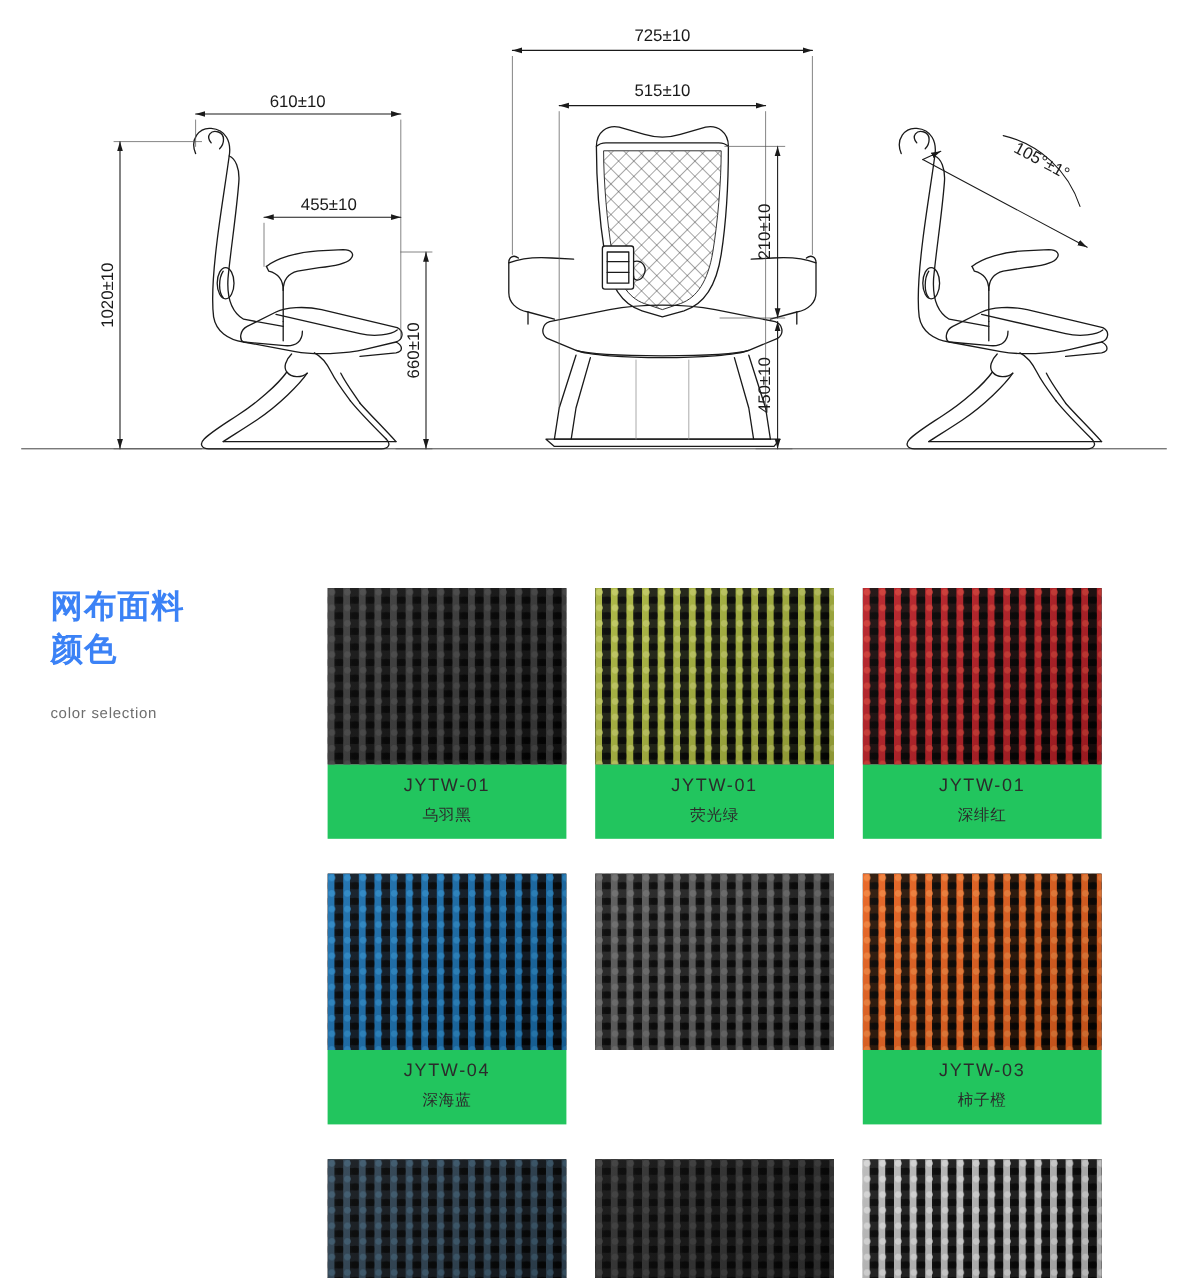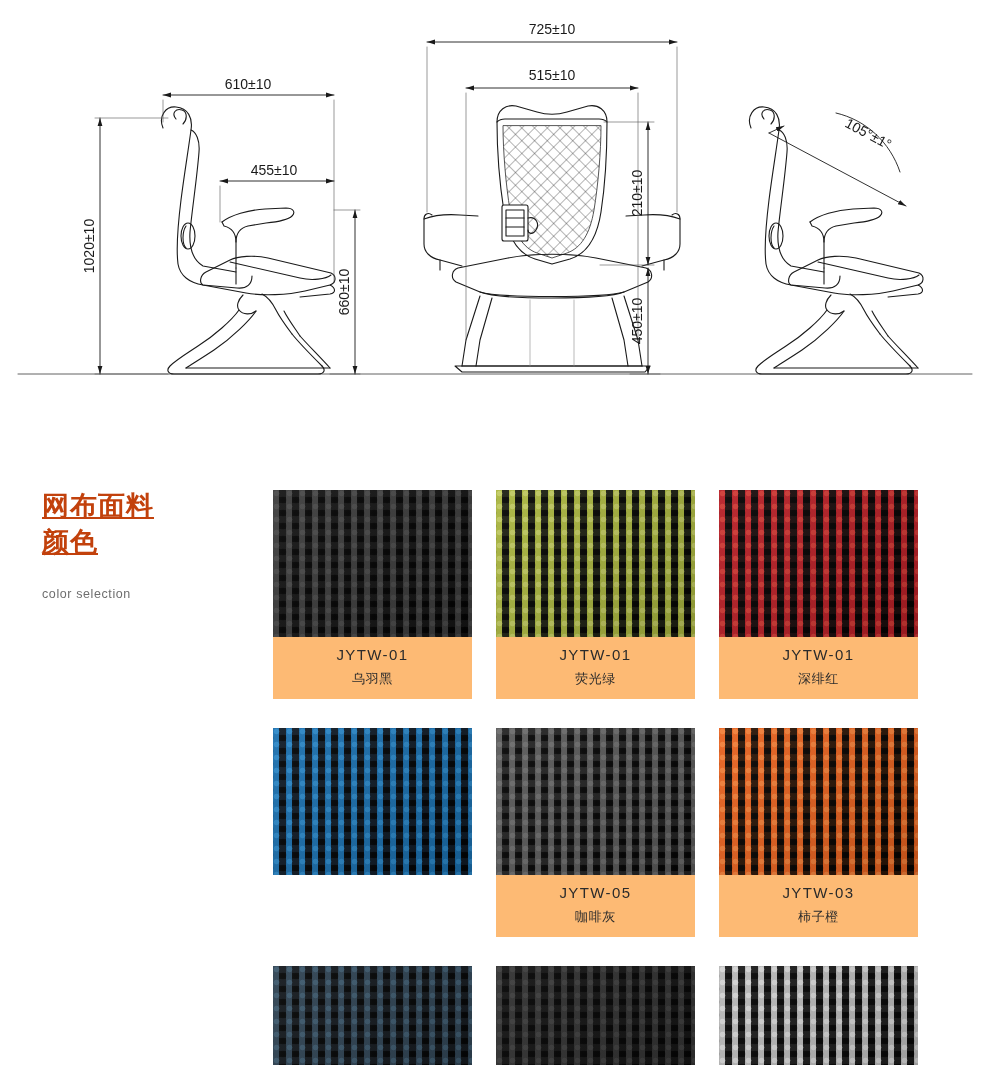--- a/index.html
+++ b/index.html
@@ -38,25 +38,24 @@
   #heading-block {
     position: absolute;
     left: 42px;
     top: 28px;
     width: 210px;
   }
   #heading-cn {
     font-family: "DejaVu Sans", "Liberation Sans", sans-serif;
     font-size: 27px;
     font-weight: bold;
-    color: #c2410c;
+    color: #3b82f6;
     line-height: 1.32;
     letter-spacing: 1px;
     white-space: pre-line;
-    text-decoration: underline;
   }
   #heading-en {
     margin-top: 28px;
     font-size: 12.5px;
     color: #6e6e6e;
     letter-spacing: 0.6px;
   }
 
   #swatch-grid {
     position: absolute;
@@ -71,21 +70,21 @@
   .swatch-card {
     width: 199px;
   }
   .swatch-img {
     width: 199px;
     height: 147px;
     position: relative;
     overflow: hidden;
   }
   .swatch-caption {
-    background: #fdba74;
+    background: #22c55e;
     padding: 9px 0 11px 0;
     text-align: center;
   }
   .swatch-code {
     font-size: 15px;
     color: #2b2b2b;
     letter-spacing: 1.4px;
     font-family: "Liberation Sans", sans-serif;
   }
   .swatch-name {
@@ -341,31 +340,31 @@
           <div class="swatch-code">JYTW-01</div>
           <div class="swatch-name">深绯红</div>
         </div>
       </div>
       <div class="swatch-card">
         <div class="swatch-img" style="background: rgb(15, 26, 37);">
           <div class="weave" style="background-image: repeating-linear-gradient(90deg, rgb(26, 111, 174) 0px, rgb(26, 111, 174) 6px, rgba(0, 0, 0, 0) 6px, rgba(0, 0, 0, 0) 13px), repeating-linear-gradient(0deg, rgba(0, 0, 0, 0.72) 0px, rgba(0, 0, 0, 0.72) 6px, rgba(0, 0, 0, 0) 6px, rgba(0, 0, 0, 0) 13px); background-size: 13px 13px, 13px 13px;"></div>
           <div class="weave" style="background-image: radial-gradient(circle at 3.5px 3.5px, rgb(44, 137, 201) 0px, rgb(44, 137, 201) 2.4px, rgba(0, 0, 0, 0) 3.2px), radial-gradient(circle at 3.5px 3.5px, rgba(0, 0, 0, 0.55) 0px, rgba(0, 0, 0, 0.55) 2.6px, rgba(0, 0, 0, 0) 3.4px); background-size: 13px 13px, 13px 13px; background-position: 0px 0px, 6.5px 6.5px; opacity: 0.95;"></div>
           <div class="weave" style="background: linear-gradient(135deg, rgba(255, 255, 255, 0.06), rgba(0, 0, 0, 0.18));"></div>
         </div>
+        <div class="swatch-caption">
+          <div class="swatch-code">JYTW-04</div>
+          <div class="swatch-name">深海蓝</div>
+        </div>
       </div>
       <div class="swatch-card">
         <div class="swatch-img" style="background: rgb(35, 35, 35);">
           <div class="weave" style="background-image: repeating-linear-gradient(90deg, rgb(90, 90, 90) 0px, rgb(90, 90, 90) 6px, rgba(0, 0, 0, 0) 6px, rgba(0, 0, 0, 0) 13px), repeating-linear-gradient(0deg, rgba(0, 0, 0, 0.72) 0px, rgba(0, 0, 0, 0.72) 6px, rgba(0, 0, 0, 0) 6px, rgba(0, 0, 0, 0) 13px); background-size: 13px 13px, 13px 13px;"></div>
           <div class="weave" style="background-image: radial-gradient(circle at 3.5px 3.5px, rgb(110, 110, 110) 0px, rgb(110, 110, 110) 2.4px, rgba(0, 0, 0, 0) 3.2px), radial-gradient(circle at 3.5px 3.5px, rgba(0, 0, 0, 0.55) 0px, rgba(0, 0, 0, 0.55) 2.6px, rgba(0, 0, 0, 0) 3.4px); background-size: 13px 13px, 13px 13px; background-position: 0px 0px, 6.5px 6.5px; opacity: 0.95;"></div>
           <div class="weave" style="background: linear-gradient(135deg, rgba(255, 255, 255, 0.06), rgba(0, 0, 0, 0.18));"></div>
         </div>
-        <div class="swatch-caption">
-          <div class="swatch-code">JYTW-05</div>
-          <div class="swatch-name">咖啡灰</div>
-        </div>
       </div>
       <div class="swatch-card">
         <div class="swatch-img" style="background: rgb(42, 20, 6);">
           <div class="weave" style="background-image: repeating-linear-gradient(90deg, rgb(232, 98, 31) 0px, rgb(232, 98, 31) 6px, rgba(0, 0, 0, 0) 6px, rgba(0, 0, 0, 0) 13px), repeating-linear-gradient(0deg, rgba(0, 0, 0, 0.72) 0px, rgba(0, 0, 0, 0.72) 6px, rgba(0, 0, 0, 0) 6px, rgba(0, 0, 0, 0) 13px); background-size: 13px 13px, 13px 13px;"></div>
           <div class="weave" style="background-image: radial-gradient(circle at 3.5px 3.5px, rgb(244, 129, 58) 0px, rgb(244, 129, 58) 2.4px, rgba(0, 0, 0, 0) 3.2px), radial-gradient(circle at 3.5px 3.5px, rgba(0, 0, 0, 0.55) 0px, rgba(0, 0, 0, 0.55) 2.6px, rgba(0, 0, 0, 0) 3.4px); background-size: 13px 13px, 13px 13px; background-position: 0px 0px, 6.5px 6.5px; opacity: 0.95;"></div>
           <div class="weave" style="background: linear-gradient(135deg, rgba(255, 255, 255, 0.06), rgba(0, 0, 0, 0.18));"></div>
         </div>
         <div class="swatch-caption">
           <div class="swatch-code">JYTW-03</div>
           <div class="swatch-name">柿子橙</div>

